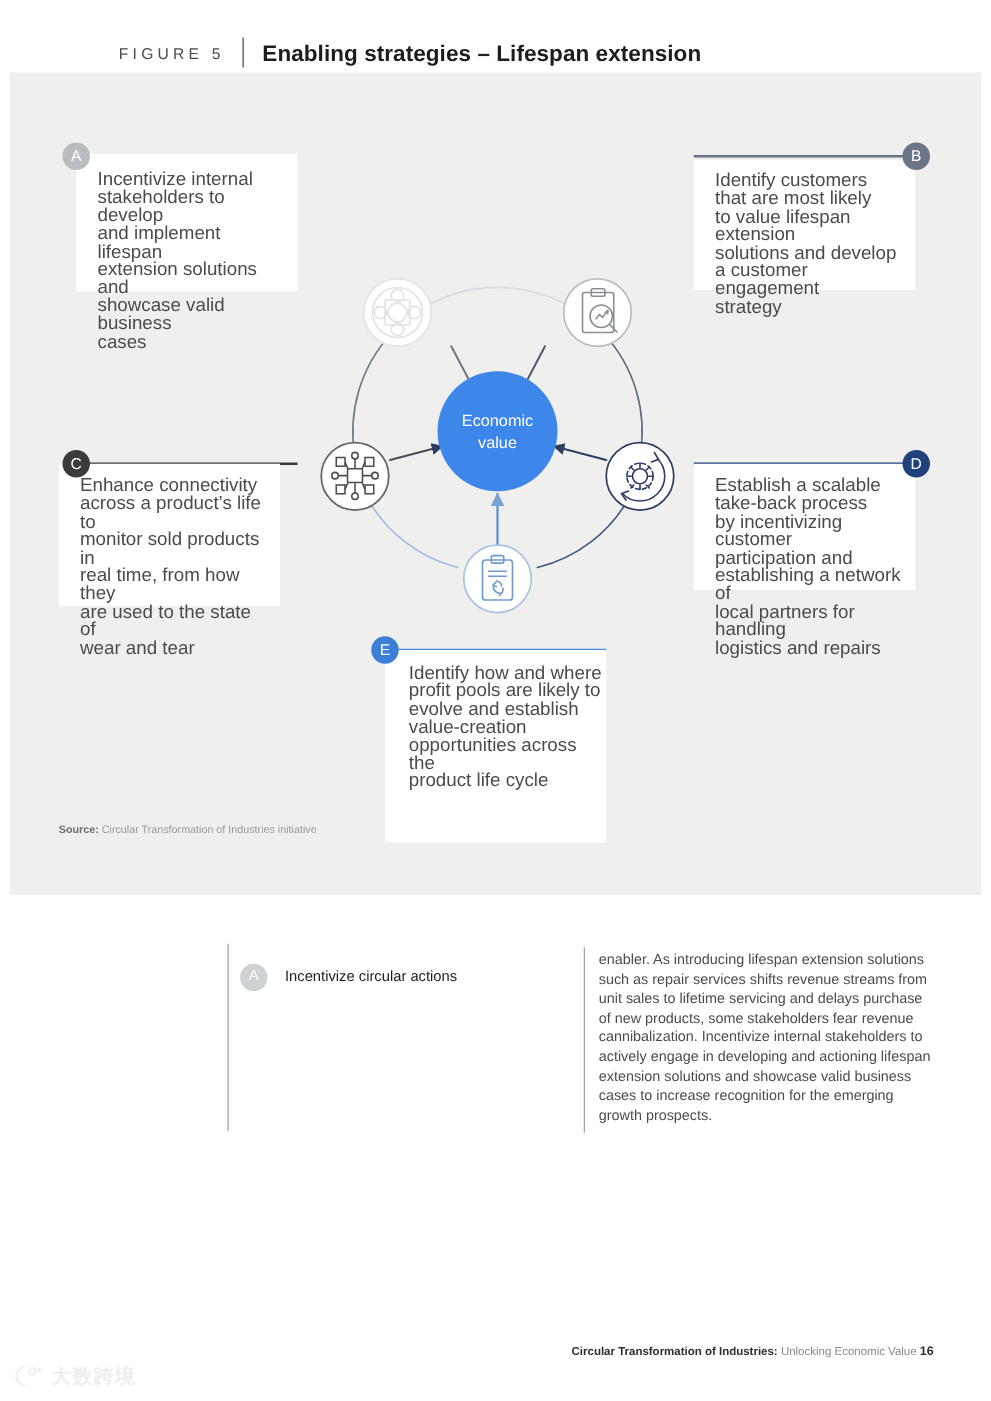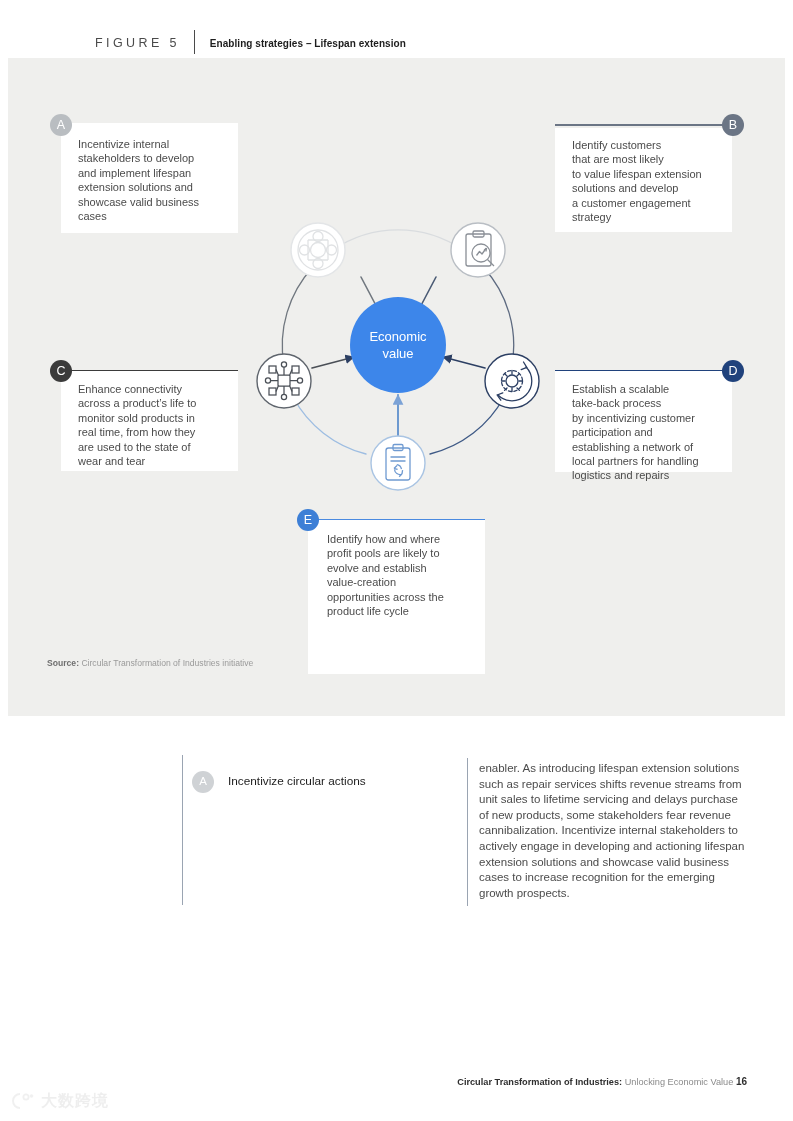--- a/index.html
+++ b/index.html
@@ -22,34 +22,34 @@
     display:flex; align-items:center;
   }
   .fig-label{
     font-size:12.5px; letter-spacing:3.4px; color:#4a4a4a; font-weight:400;
     padding-right:14px;
   }
   .fig-divider{
     width:1px; height:24px; background:#4a4a4a; margin-top:-2px;
   }
   .fig-title{
-    font-size:10px; font-weight:700; color:#1d1d1d; padding-left:15px;
+    font-size:18px; font-weight:700; color:#1d1d1d; padding-left:15px;
     letter-spacing:0.05px;
   }
 
   
   .fig-panel{
     position:absolute; left:8px; top:58px; width:777px; height:658px;
     background:#efefed;
   }
 
   
   .callout{ position:absolute; background:#ffffff; }
   .callout .ctext{
-    font-size:11px; line-height:14.4px; color:#4b4b4b;
+    font-size:15px; line-height:14.4px; color:#4b4b4b;
     white-space:pre-line;
   }
 
   .badge{
     position:absolute; width:22px; height:22px; border-radius:50%;
     color:#ffffff; font-size:12.5px; font-weight:400;
     display:flex; align-items:center; justify-content:center;
     z-index:5;
   }
   .leader{ position:absolute; height:2px; }
@@ -60,21 +60,21 @@
   #badge-a{ left:50px; top:114px; background:#b9bdc1; }
   #leader-a{ left:70px; top:124px; width:168px; background:#c8cdd0; }
 
   
   #callout-b{ left:555px; top:128px; width:177px; height:104px; }
   #callout-b .ctext{ position:absolute; left:17px; top:10px; width:155px; }
   #badge-b{ left:722px; top:114px; background:#6b7585; }
   #leader-b{ left:555px; top:124px; width:170px; background:#6b7585; }
 
   
-  #callout-c{ left:61px; top:371px; width:177px; height:100px;padding-left:44px; }
+  #callout-c{ left:47px; top:371px; width:177px; height:114px;padding-left:44px; }
   #callout-c .ctext{ position:absolute; left:17px; top:11px; width:152px; }
   #badge-c{ left:50px; top:360px; background:#3b3b3b; }
   #leader-c{ left:70px; top:370px; width:168px; background:#3b3b3b; }
 
   
   #callout-d{ left:555px; top:371px; width:177px; height:101px; }
   #callout-d .ctext{ position:absolute; left:17px; top:11px; width:158px; }
   #badge-d{ left:722px; top:360px; background:#20427c; }
   #leader-d{ left:555px; top:370px; width:170px; background:#20427c; }
 

